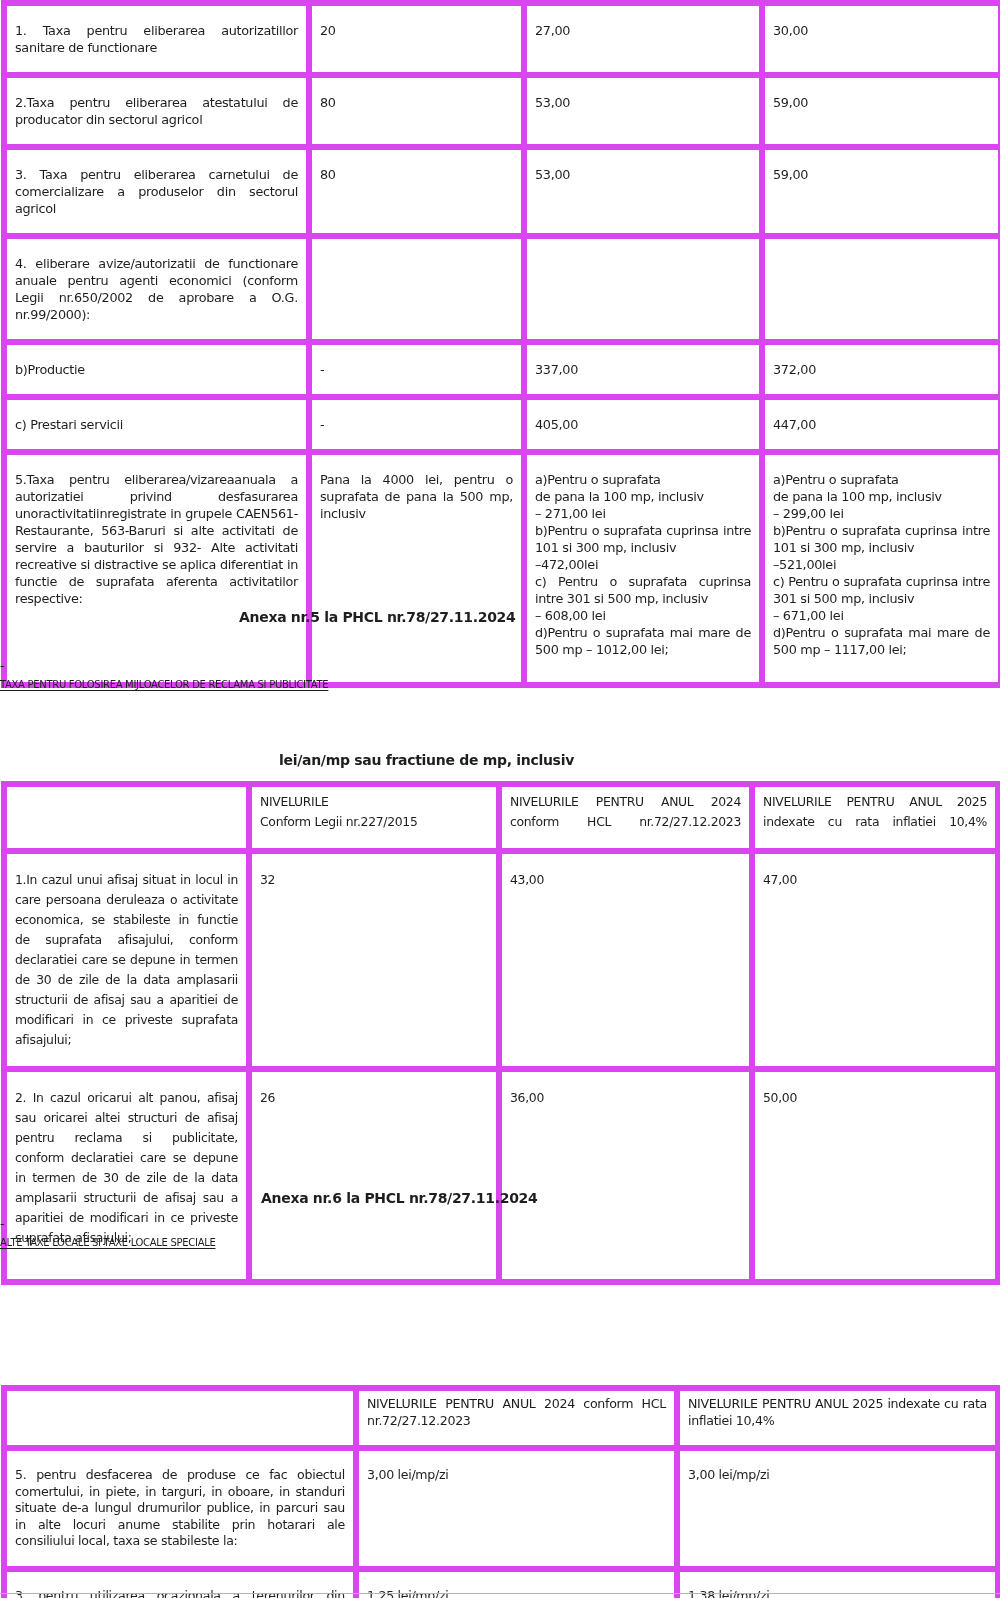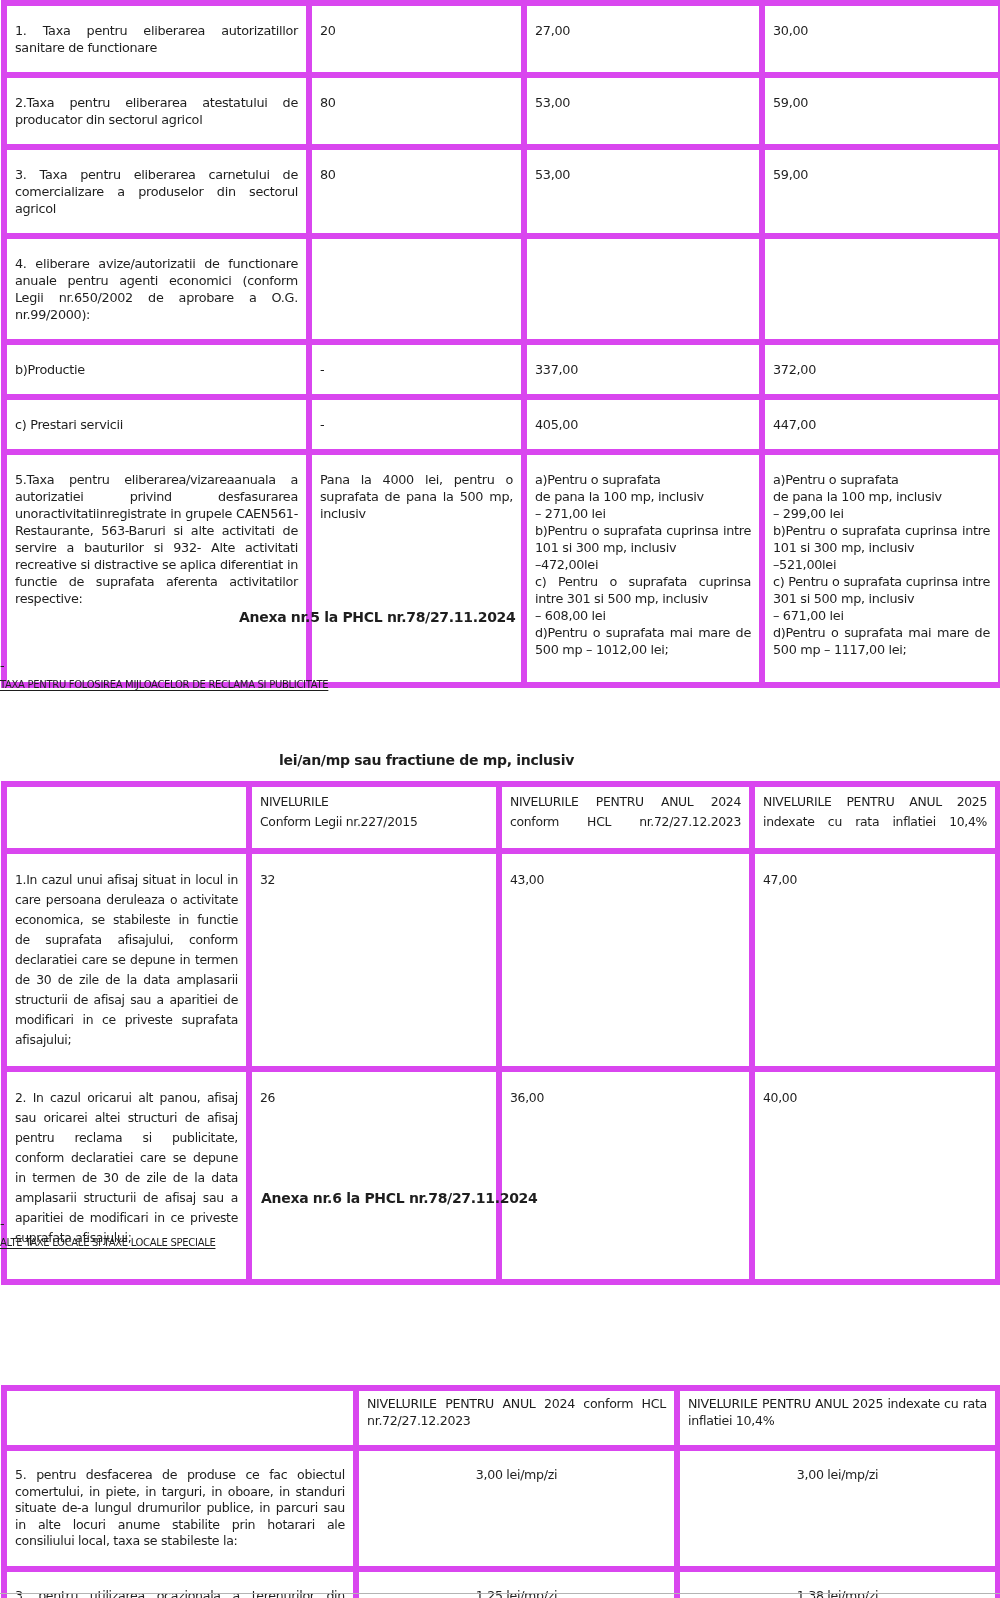--- a/index.html
+++ b/index.html
@@ -8,21 +8,21 @@
   table.doc{position:absolute;border-collapse:collapse;table-layout:fixed;}
   table.doc td{border:6px solid #d946ef;vertical-align:top;padding:16px 8px;overflow:hidden;}
   #t1{left:1px;top:0;width:997px;font-size:12.8px;line-height:17px;}
   #t2{left:1px;top:781px;width:994px;font-size:12.4px;line-height:20px;}
   #t3{left:1px;top:1385px;width:994px;font-size:12.6px;line-height:16.5px;}
   #t2 td.hd, #t3 td.hd{padding-top:5px;}
   .just{text-align:justify;}
   .pre{white-space:pre-line;}
   .justlast{text-align:justify;text-align-last:justify;white-space:pre-line;margin-top:48px;}
   .inset{padding-top:27px;}
-  .center{text-align:center;}
+  .center{text-align:left;}
   .heading{position:absolute;font-weight:bold;font-size:14px;white-space:nowrap;}
   .underl{position:absolute;font-size:10px;text-decoration:underline;text-underline-offset:2px;white-space:nowrap;}
   .dash{position:absolute;font-size:12.8px;}
   .rule{position:absolute;left:0;width:1000px;height:0;border-top:1px solid #b4b4b4;}
 </style>
 </head>
 <body>
 
 <div class="page">
 
@@ -118,21 +118,21 @@
     <tr style="height:173px">
       <td class="just">1.In cazul unui afisaj situat in locul in care persoana deruleaza o activitate economica, se stabileste in functie de suprafata afisajului, conform declaratiei care se depune in termen de 30 de zile de la data amplasarii structurii de afisaj sau a aparitiei de modificari in ce priveste suprafata afisajului;</td>
       <td>32</td>
       <td>43,00</td>
       <td>47,00</td>
     </tr>
     <tr style="height:213px">
       <td class="just">2. In cazul oricarui alt panou, afisaj sau oricarei altei structuri de afisaj pentru reclama si publicitate, conform declaratiei care se depune in termen de 30 de zile de la data amplasarii structurii de afisaj sau a aparitiei de modificari in ce priveste suprafata afisajului;</td>
       <td>26</td>
       <td>36,00</td>
-      <td>40,00</td>
+      <td>50,00</td>
     </tr>
   </tbody>
     </table>
 
   <div class="heading" style="top:1190px;left:261px;">Anexa nr.6 la PHCL nr.78/27.11.2024</div>
   <div class="dash" style="top:1216px;left:0px;">-</div>
   <div class="underl" style="top:1237px;left:0px;">ALTE TAXE LOCALE SI TAXE LOCALE SPECIALE</div>
 
   <table class="doc" id="t3">
     <colgroup>

